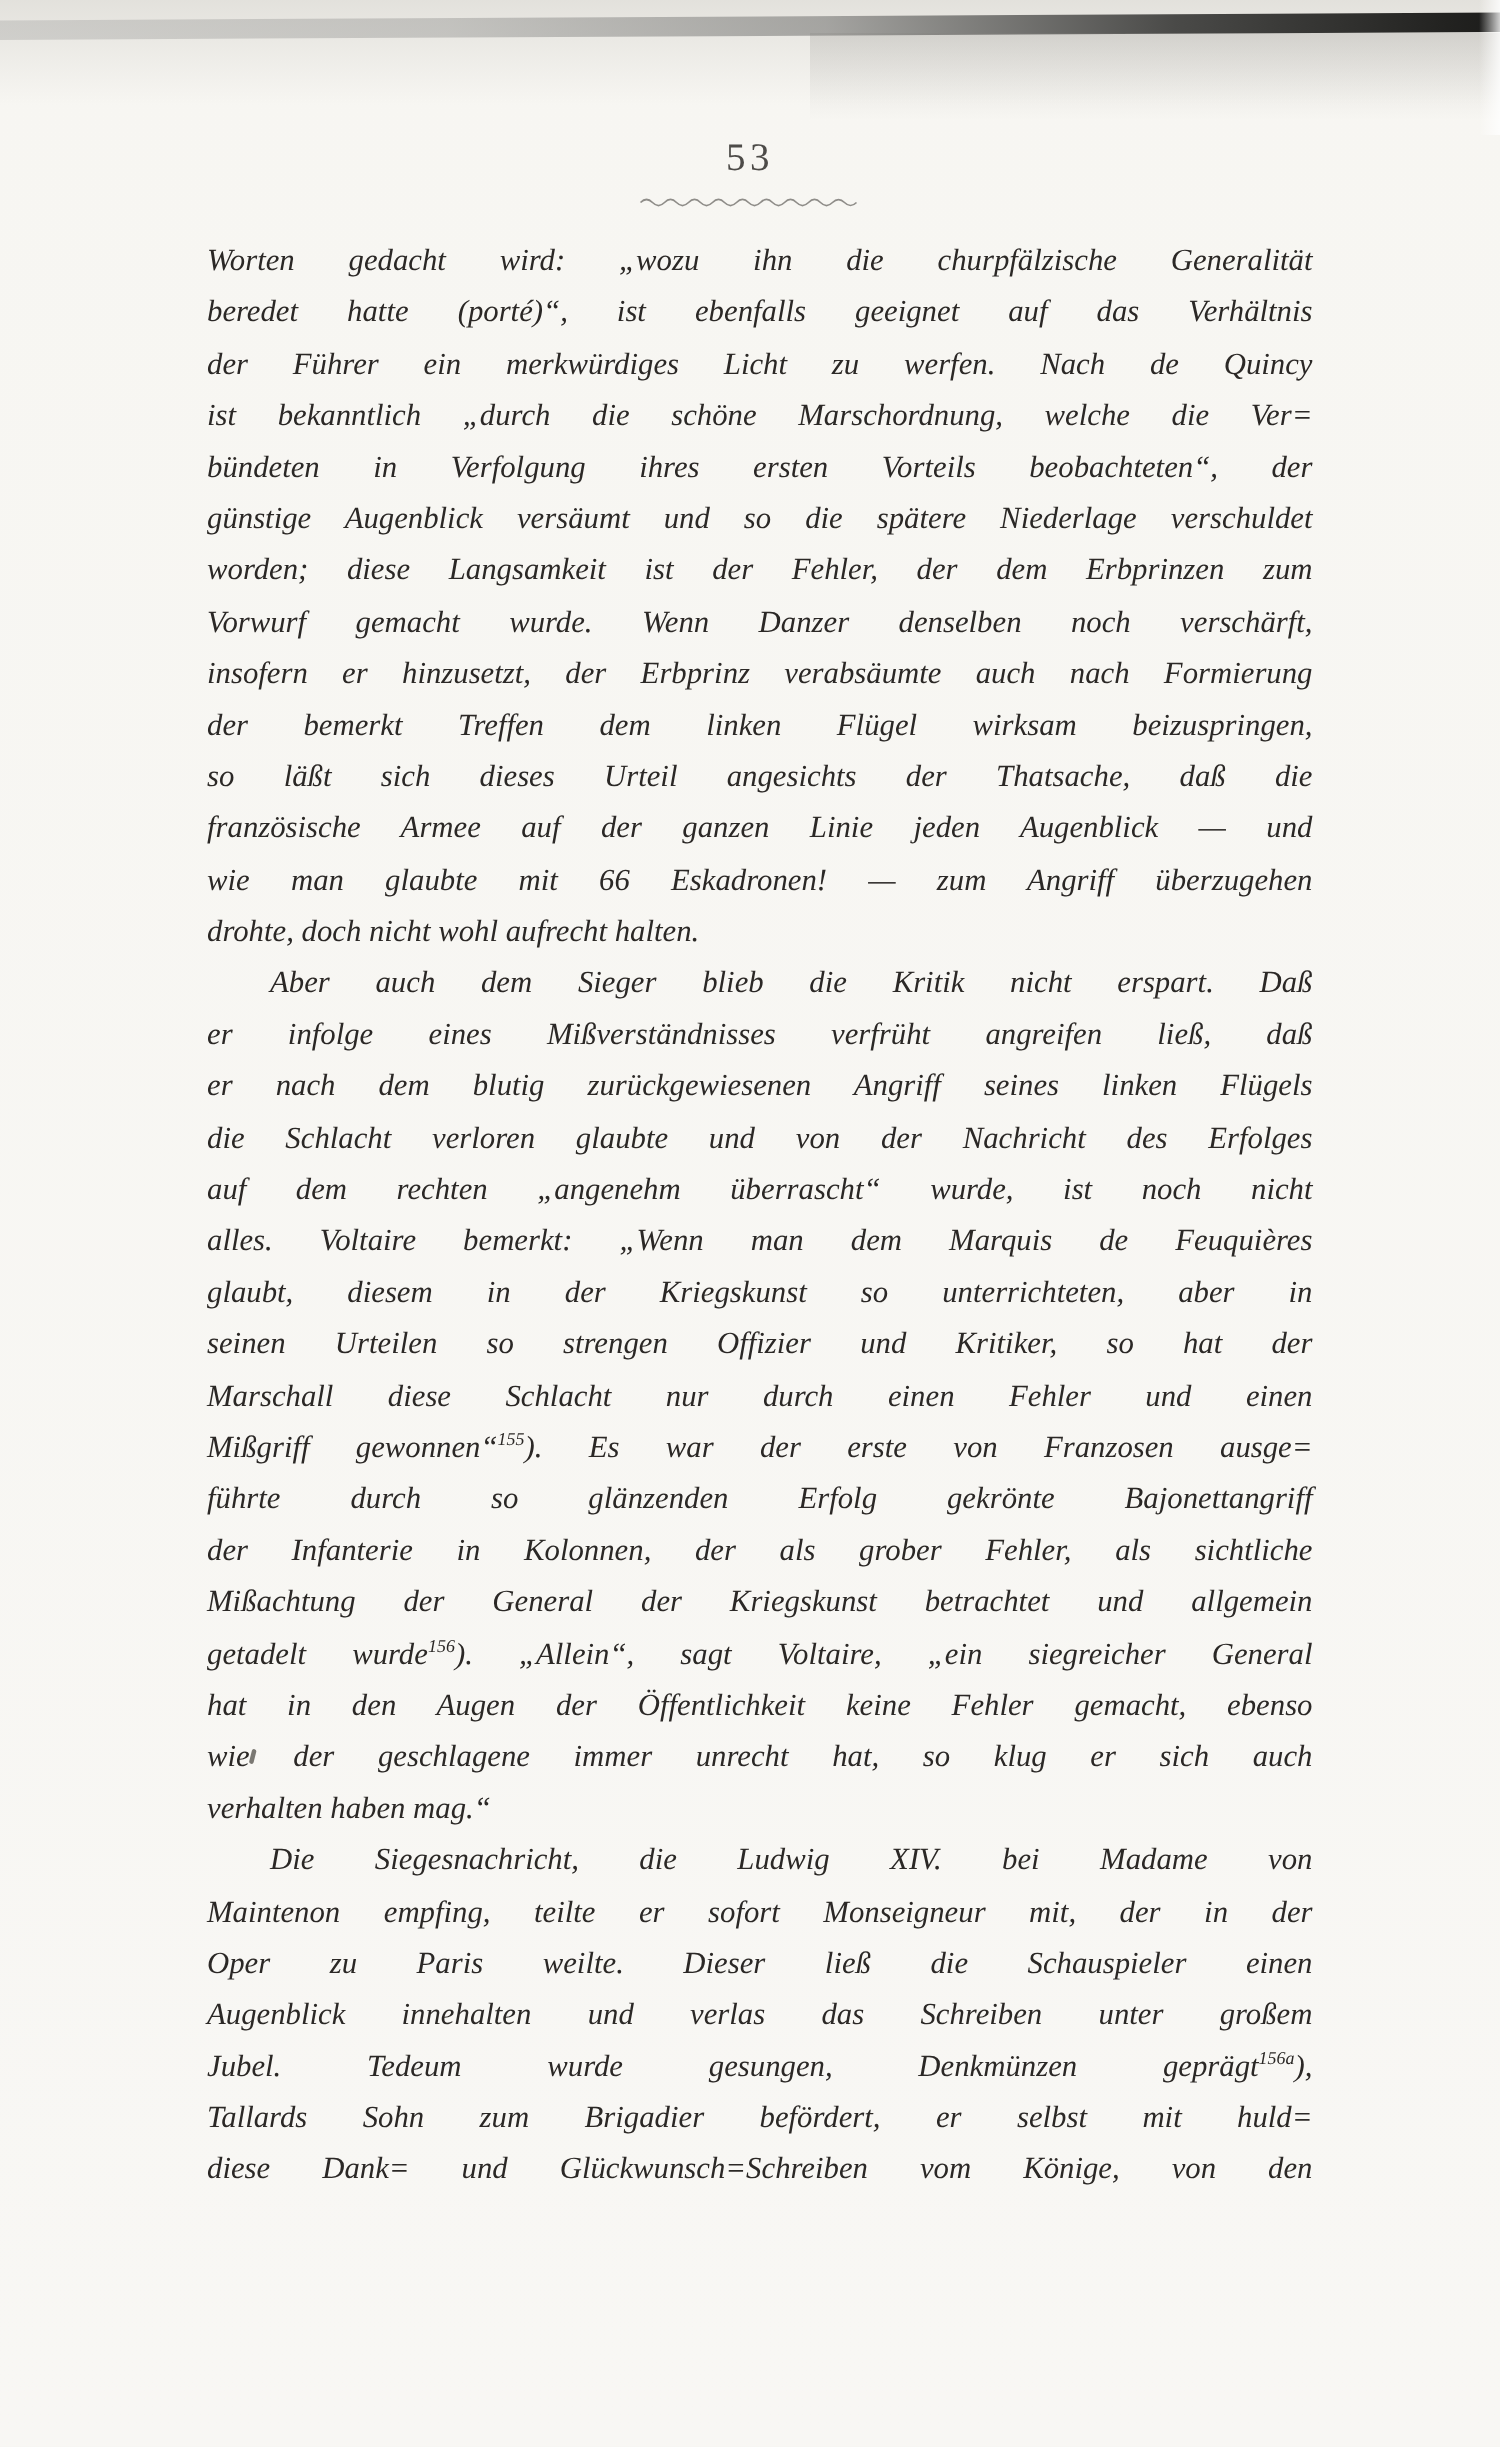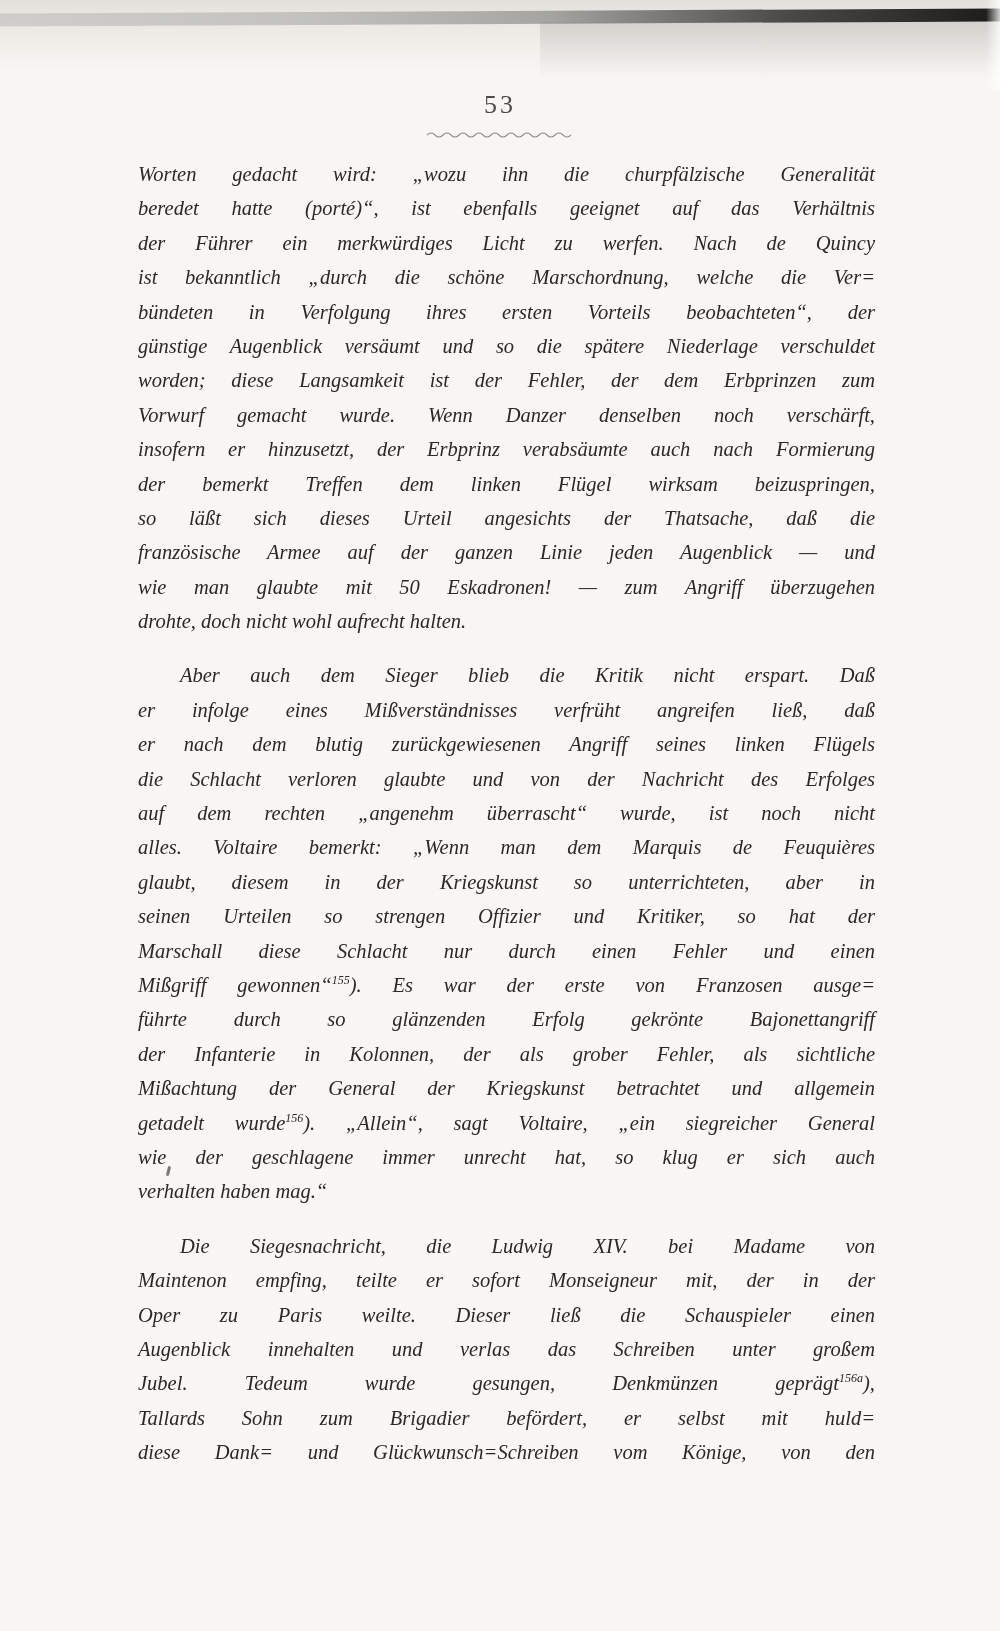--- a/index.html
+++ b/index.html
@@ -47,21 +47,21 @@
     position:absolute; top:157px; left:138px; width:737px;
     font-size:20.5px; color:#2b2826;
   }
   .line {
     height:34.4px; line-height:34.4px;
     text-align:justify; text-align-last:justify;
     white-space:normal;
     font-style:italic;
   }
   .line.endline { text-align-last:left; }
-  .line.indent { text-indent:42px;margin-top:20px; }
+  .line.indent { text-indent:42px; }
   sup {
     font-size:12px; line-height:0; vertical-align:super;
     letter-spacing:0;
   }
   .speck {
     position:absolute; left:167px; top:1166px; width:3px; height:10px;
     background:#5a5751; border-radius:2px; transform:rotate(14deg);
     opacity:0.8;
   }
 </style>
@@ -86,38 +86,39 @@
         <div class="line">der Führer ein merkwürdiges Licht zu werfen. Nach de Quincy</div>
         <div class="line">ist bekanntlich „durch die schöne Marschordnung, welche die Ver=</div>
         <div class="line">bündeten in Verfolgung ihres ersten Vorteils beobachteten“, der</div>
         <div class="line">günstige Augenblick versäumt und so die spätere Niederlage verschuldet</div>
         <div class="line">worden; diese Langsamkeit ist der Fehler, der dem Erbprinzen zum</div>
         <div class="line">Vorwurf gemacht wurde. Wenn Danzer denselben noch verschärft,</div>
         <div class="line">insofern er hinzusetzt, der Erbprinz verabsäumte auch nach Formierung</div>
         <div class="line">der bemerkt Treffen dem linken Flügel wirksam beizuspringen,</div>
         <div class="line">so läßt sich dieses Urteil angesichts der Thatsache, daß die</div>
         <div class="line">französische Armee auf der ganzen Linie jeden Augenblick — und</div>
-        <div class="line">wie man glaubte mit 50 Eskadronen! — zum Angriff überzugehen</div>
+        <div class="line">wie man glaubte mit 66 Eskadronen! — zum Angriff überzugehen</div>
         <div class="line endline">drohte, doch nicht wohl aufrecht halten.</div>
       </div>
       <div>
         <div class="line indent">Aber auch dem Sieger blieb die Kritik nicht erspart. Daß</div>
         <div class="line">er infolge eines Mißverständnisses verfrüht angreifen ließ, daß</div>
         <div class="line">er nach dem blutig zurückgewiesenen Angriff seines linken Flügels</div>
         <div class="line">die Schlacht verloren glaubte und von der Nachricht des Erfolges</div>
         <div class="line">auf dem rechten „angenehm überrascht“ wurde, ist noch nicht</div>
         <div class="line">alles. Voltaire bemerkt: „Wenn man dem Marquis de Feuquières</div>
         <div class="line">glaubt, diesem in der Kriegskunst so unterrichteten, aber in</div>
         <div class="line">seinen Urteilen so strengen Offizier und Kritiker, so hat der</div>
         <div class="line">Marschall diese Schlacht nur durch einen Fehler und einen</div>
         <div class="line">Mißgriff gewonnen“<sup>155</sup>). Es war der erste von Franzosen ausge=</div>
         <div class="line">führte durch so glänzenden Erfolg gekrönte Bajonettangriff</div>
         <div class="line">der Infanterie in Kolonnen, der als grober Fehler, als sichtliche</div>
         <div class="line">Mißachtung der General der Kriegskunst betrachtet und allgemein</div>
         <div class="line">getadelt wurde<sup>156</sup>). „Allein“, sagt Voltaire, „ein siegreicher General</div>
+        <div class="line">hat in den Augen der Öffentlichkeit keine Fehler gemacht, ebenso</div>
         <div class="line">wie der geschlagene immer unrecht hat, so klug er sich auch</div>
         <div class="line endline">verhalten haben mag.“</div>
       </div>
       <div>
         <div class="line indent">Die Siegesnachricht, die Ludwig XIV. bei Madame von</div>
         <div class="line">Maintenon empfing, teilte er sofort Monseigneur mit, der in der</div>
         <div class="line">Oper zu Paris weilte. Dieser ließ die Schauspieler einen</div>
         <div class="line">Augenblick innehalten und verlas das Schreiben unter großem</div>
         <div class="line">Jubel. Tedeum wurde gesungen, Denkmünzen geprägt<sup>156a</sup>),</div>
         <div class="line">Tallards Sohn zum Brigadier befördert, er selbst mit huld=</div>

